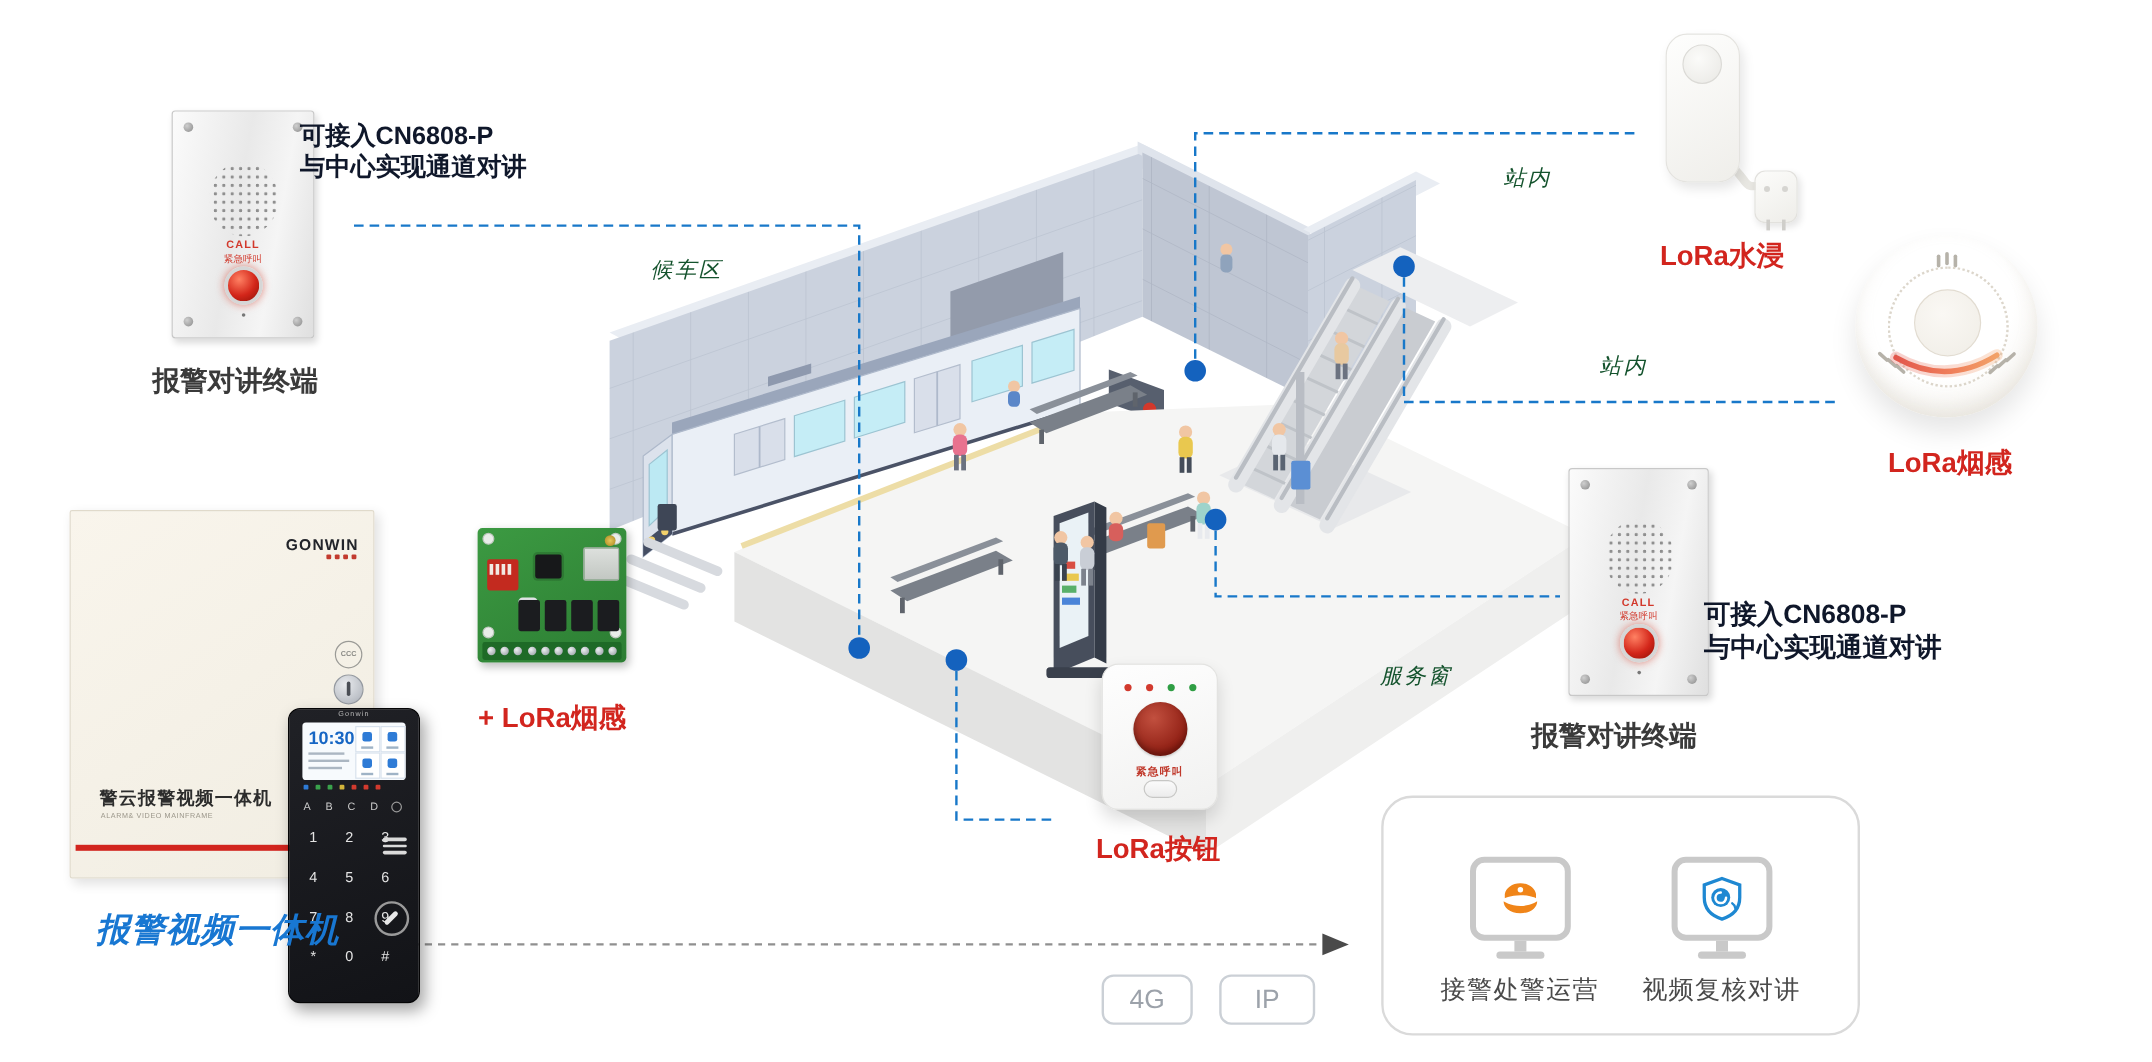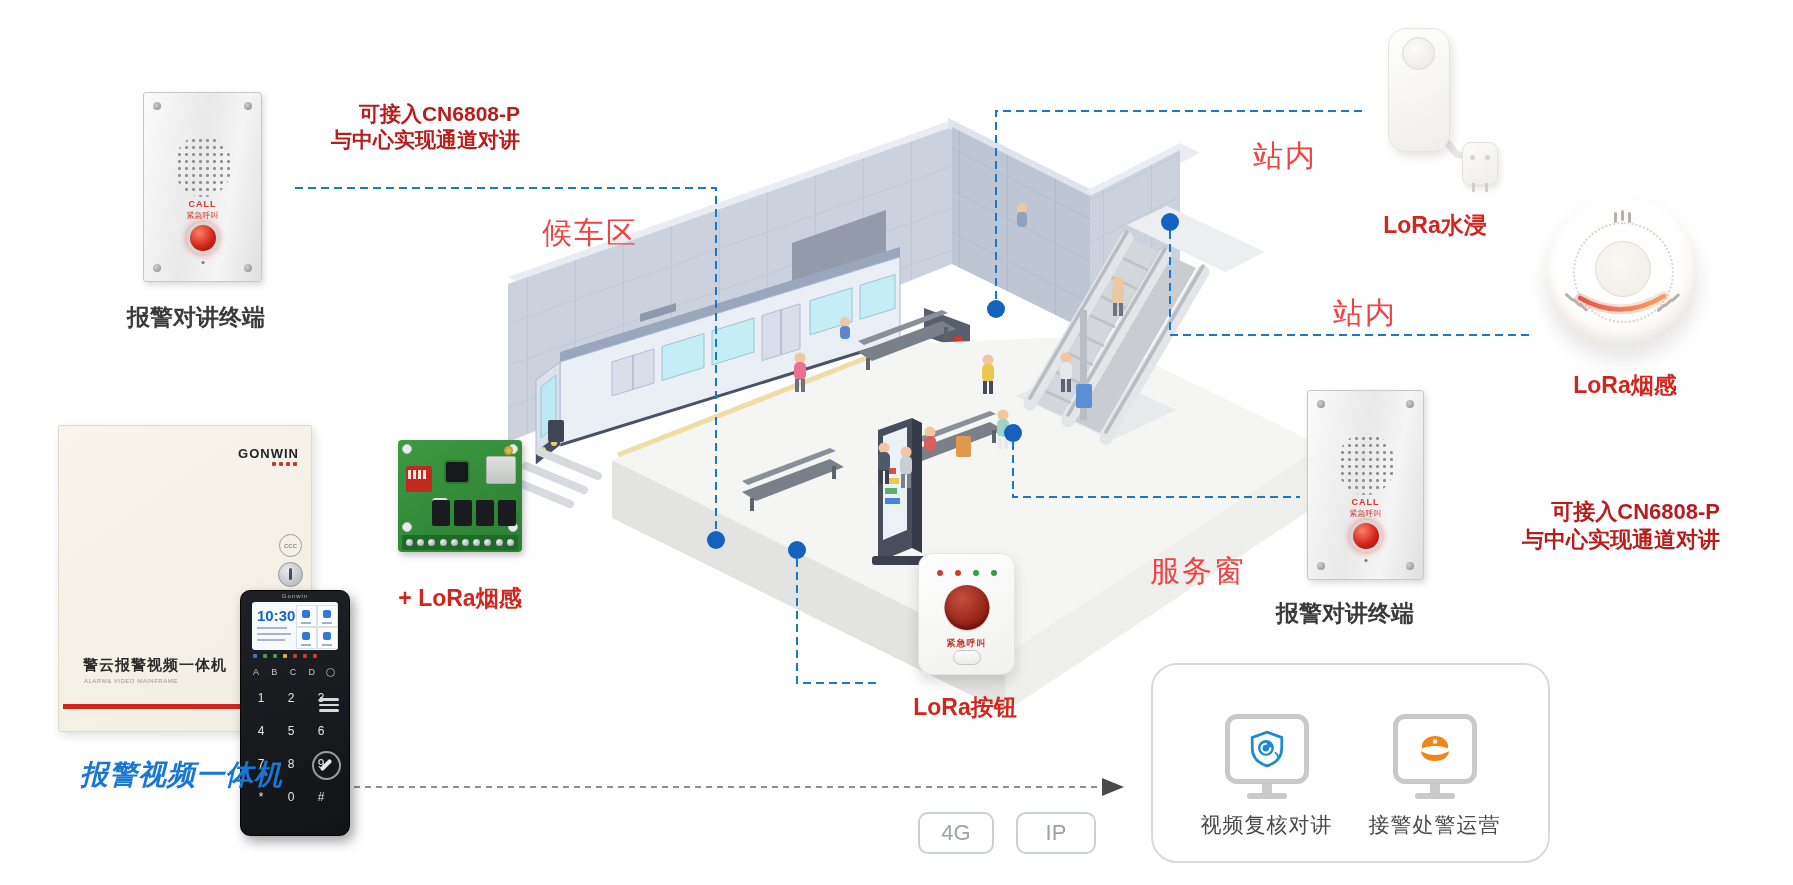--- a/index.html
+++ b/index.html
@@ -1,23 +1,23 @@
 <!DOCTYPE html>
 <html><head>
 <meta charset="utf-8">
 <style>
   html,body{margin:0;padding:0;background:#fff;}
   body{font-family:"Liberation Sans","DejaVu Sans",sans-serif;}
   #canvas{position:relative;width:1793px;height:885px;background:#fff;overflow:hidden;}
   .abs{position:absolute;}
 
   
-  .red-note{color:#b91c1c;font-weight:bold;font-size:21px;line-height:26px;text-align:right;z-index:4;}
+  .red-note{color:#0f172a;font-weight:bold;font-size:21px;line-height:26px;text-align:left;z-index:4;}
   .red-label{color:#D2251E;font-weight:bold;font-size:23px;text-align:center;z-index:4;}
-  .zone-label{color:#ef4444;font-size:30px;z-index:4;letter-spacing:2px;}
+  .zone-label{color:#14532d;font-size:18px;z-index:4;letter-spacing:2px;font-style:italic;}
   .dev-label{color:#3A3A3A;font-weight:bold;font-size:23px;text-align:center;z-index:4;}
 
   
   .intercom{background:linear-gradient(100deg,#FBFBFB 0%,#E9E9E9 45%,#F5F5F5 70%,#DFDFDF 100%);
     border:1px solid #C8C8C8;border-radius:3px;box-shadow:2px 3px 6px rgba(0,0,0,.15);z-index:3;}
   .screw{position:absolute;width:8px;height:8px;border-radius:50%;
     background:radial-gradient(circle at 35% 35%,#CFCFCF,#8A8A8A);}
   .speaker{position:absolute;left:50%;transform:translateX(-50%);top:42px;width:58px;height:62px;border-radius:50%;
     background:radial-gradient(#8F8F8F 1.3px,transparent 1.6px);background-size:7px 7px;background-position:2px 2px;}
   .call-txt{position:absolute;width:100%;text-align:center;top:106px;font-size:9px;font-weight:bold;color:#D2382B;letter-spacing:1px;}
@@ -477,21 +477,21 @@
     </svg>
     <div class="water-body"></div>
     <div class="water-btn"></div>
     <div class="water-probe">
       <i style="left:7px"></i>
         <i style="right:7px"></i>
       <b style="left:9px"></b>
         <b style="right:9px"></b>
     </div>
   </div>
-  <div class="red-label abs" style="left:1375px;top:210px;width:120px">LoRa水浸</div>
+  <div class="red-label abs" style="left:1375px;top:198px;width:120px">LoRa水浸</div>
 
   <div class="smoke abs" style="left:1546px;top:196px;width:152px;height:152px">
     <span class="sm-slit" style="left:68px;top:16px"></span>
     <span class="sm-slit" style="left:75px;top:14px"></span>
     <span class="sm-slit" style="left:82px;top:16px"></span>
     <div class="sm-dotring"></div>
     <div class="sm-core"></div>
     <span class="sm-slit" style="left:22px;top:96px;transform:rotate(-48deg)"></span>
     <span class="sm-slit" style="left:29px;top:101px;transform:rotate(-48deg)"></span>
     <span class="sm-slit" style="left:36px;top:106px;transform:rotate(-48deg)"></span>
@@ -542,41 +542,41 @@
   </div>
   <div class="red-label abs" style="left:905px;top:692px;width:120px">LoRa按钮</div>
 
   <div class="net-badge abs" style="left:918px;top:812px;width:72px;height:38px">4G</div>
   <div class="net-badge abs" style="left:1016px;top:812px;width:76px;height:38px">IP</div>
 
   <div class="ops-panel abs" style="left:1151px;top:663px;width:399px;height:200px">
     <div class="ops-item">
       <div class="icon-area">
         <div class="monitor">
+          <svg width="36" height="32" viewBox="0 0 36 32">
+            <path d="M18,3 C11,3 6,7 5,12 L5,15.5 C5,15.5 10,13 18,13 C26,13 31,15.5 31,15.5 L31,12 C30,7 25,3 18,3 Z" fill="#F08519"></path>
+            <path d="M4,18 C4,18 10,22 18,22 C26,22 32,18 32,18 C32,23 27,28 18,28 C9,28 4,23 4,18 Z" fill="#F08519"></path>
+            <circle cx="18" cy="8.5" r="2.3" fill="#fff"></circle>
+          </svg>
+        </div>
+        <div class="monitor-neck"></div>
+        <div class="monitor-base"></div>
+      </div>
+      <div class="ops-label">接警处警运营</div>
+    </div>
+    <div class="ops-item">
+      <div class="icon-area">
+        <div class="monitor">
           <svg width="36" height="38" viewBox="0 0 34 36">
             <path d="M17,2 L31,7 V17 C31,26 25,31.5 17,34 C9,31.5 3,26 3,17 V7 Z" fill="none" stroke="#1E88D2" stroke-width="2.6"></path>
             <circle cx="16" cy="17" r="7.5" fill="#1E88D2"></circle>
             <path d="M16,13 a4.2,4.2 0 1 0 4.2,4.2" stroke="#fff" stroke-width="2" fill="none" stroke-linecap="round"></path>
             <path d="M25,21.5 a5,5 0 0 1 2.4,3.8" stroke="#1E88D2" stroke-width="1.7" fill="none" stroke-linecap="round"></path>
           </svg>
         </div>
         <div class="monitor-neck"></div>
         <div class="monitor-base"></div>
       </div>
       <div class="ops-label">视频复核对讲</div>
     </div>
-    <div class="ops-item">
-      <div class="icon-area">
-        <div class="monitor">
-          <svg width="36" height="32" viewBox="0 0 36 32">
-            <path d="M18,3 C11,3 6,7 5,12 L5,15.5 C5,15.5 10,13 18,13 C26,13 31,15.5 31,15.5 L31,12 C30,7 25,3 18,3 Z" fill="#F08519"></path>
-            <path d="M4,18 C4,18 10,22 18,22 C26,22 32,18 32,18 C32,23 27,28 18,28 C9,28 4,23 4,18 Z" fill="#F08519"></path>
-            <circle cx="18" cy="8.5" r="2.3" fill="#fff"></circle>
-          </svg>
-        </div>
-        <div class="monitor-neck"></div>
-        <div class="monitor-base"></div>
-      </div>
-      <div class="ops-label">接警处警运营</div>
-    </div>
   </div>
 
 </div>
 
 </body></html>

